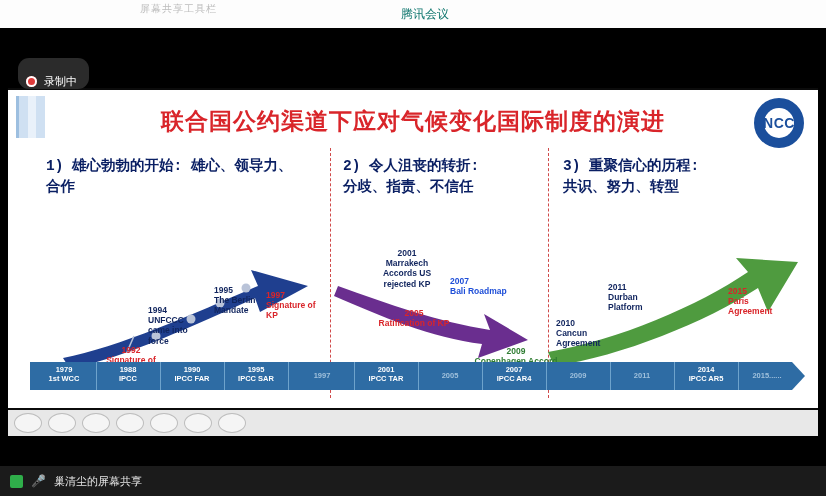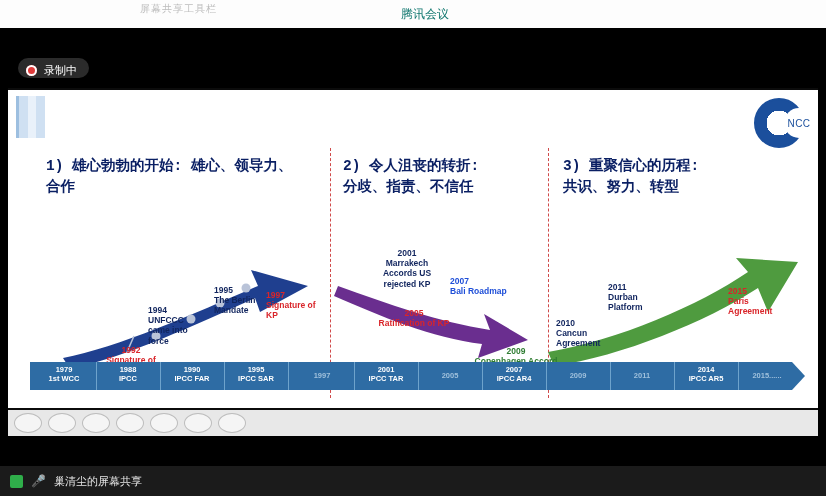--- a/index.html
+++ b/index.html
@@ -20,21 +20,21 @@
   .topbar .ghost{
     position:absolute;left:140px;top:2px;font-size:10px;color:#bdbdbd;letter-spacing:1px;
   }
 
   .blackband{
     position:absolute;left:0;top:28px;width:826px;height:60px;background:#000;
   }
   .recpill{
     position:absolute;left:18px;top:58px;height:16px;
     background:#2b2b2b;border-radius:11px;display:flex;align-items:center;
-    padding:4px 12px 0 8px;gap:7px;
+    padding:15px 12px 0 8px;gap:7px;
   }
   .recdot{width:11px;height:11px;border-radius:50%;background:#e03b3b;
           box-shadow:inset 0 0 0 2px #fff;}
   .recpill .t{color:#fff;font-size:11px;}
 
   
   .slide{
     position:absolute;left:8px;top:90px;width:810px;height:318px;background:#ffffff;
     overflow:hidden;
   }
@@ -43,23 +43,23 @@
     background:linear-gradient(90deg,#cfe0f2 0 33%,#e9f1fa 33% 66%,#cfe0f2 66% 100%);
     border-left:3px solid #9dbfe0;
   }
   .logo{
     position:absolute;right:14px;top:8px;width:46px;height:46px;border-radius:50%;
     background:radial-gradient(circle at 50% 50%,#ffffff 0 38%,#1b4f9c 38% 100%);
     border:2px solid #1b4f9c;
   }
   .logo .inner{
     position:absolute;left:50%;top:50%;transform:translate(-50%,-50%);
-    color:#1b4f9c;font-size:10px;font-weight:normal;letter-spacing:0.5px;
+    color:#1b4f9c;font-size:14px;font-weight:bold;letter-spacing:0.5px;
     background:#fff;border-radius:50%;width:30px;height:30px;
-    display:flex;align-items:center;justify-content:center;margin-left:20px;
+    display:flex;align-items:center;justify-content:center;
   }
   .slidetitle{
     position:absolute;left:0;top:16px;width:810px;text-align:center;
     color:#d9252a;font-size:23px;font-weight:bold;letter-spacing:1px;
   }
 
   .phase{
     position:absolute;top:66px;color:#0a1f63;font-weight:bold;font-size:14.5px;
     line-height:1.45;
     font-family:Liberation Mono, monospace;
@@ -149,20 +149,21 @@
   <div class="edgeR"></div>
 
   <div class="slide">
 
     <div class="leftflag"></div>
 
     <div class="logo">
       <div class="inner">NCC</div>
     </div>
 
+    <div class="slidetitle">联合国公约渠道下应对气候变化国际制度的演进</div>
 
     <div class="phase phase1" style="white-space:pre-line;">1) 雄心勃勃的开始: 雄心、领导力、
 合作</div>
     <div class="phase phase2" style="white-space:pre-line;">2) 令人沮丧的转折:
 分歧、指责、不信任</div>
     <div class="phase phase3" style="white-space:pre-line;">3) 重聚信心的历程:
 共识、努力、转型</div>
 
     <div class="divider div1"></div>
     <div class="divider div2"></div>

